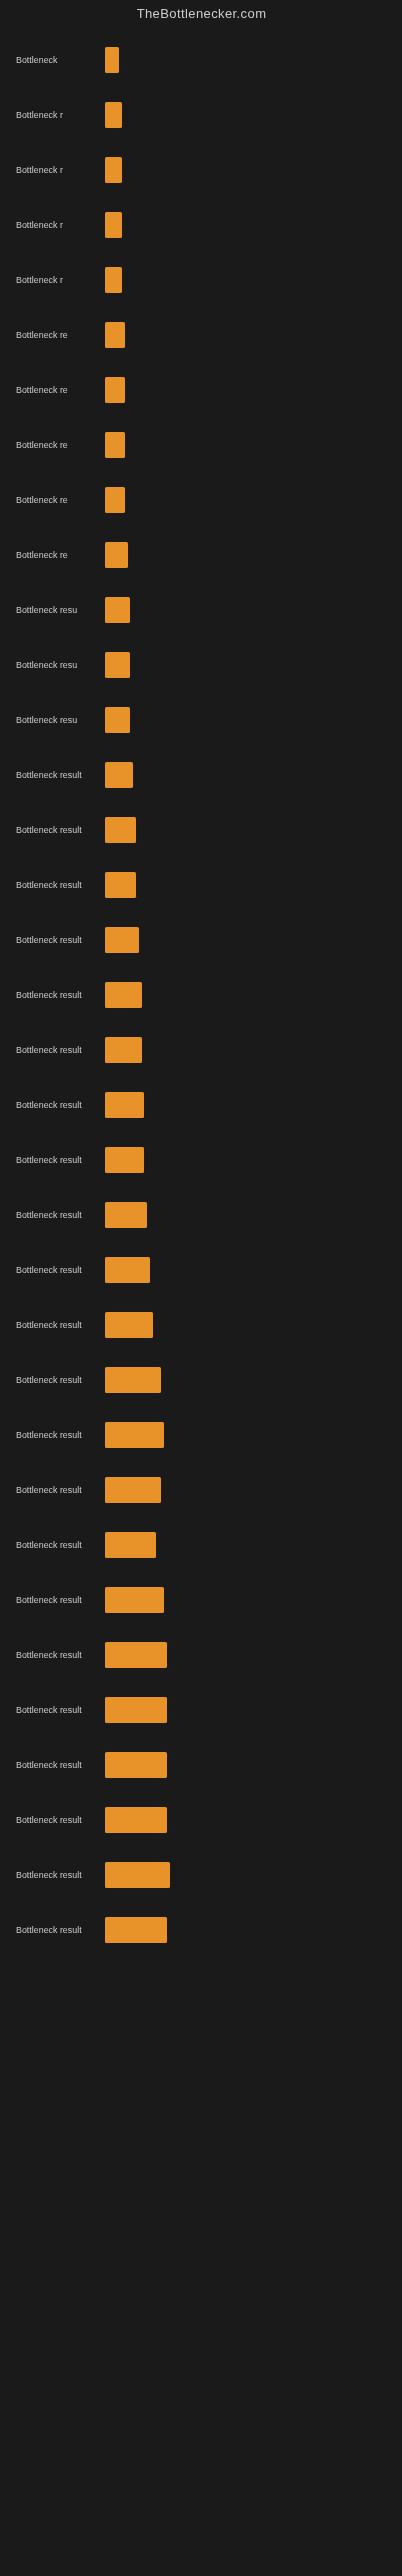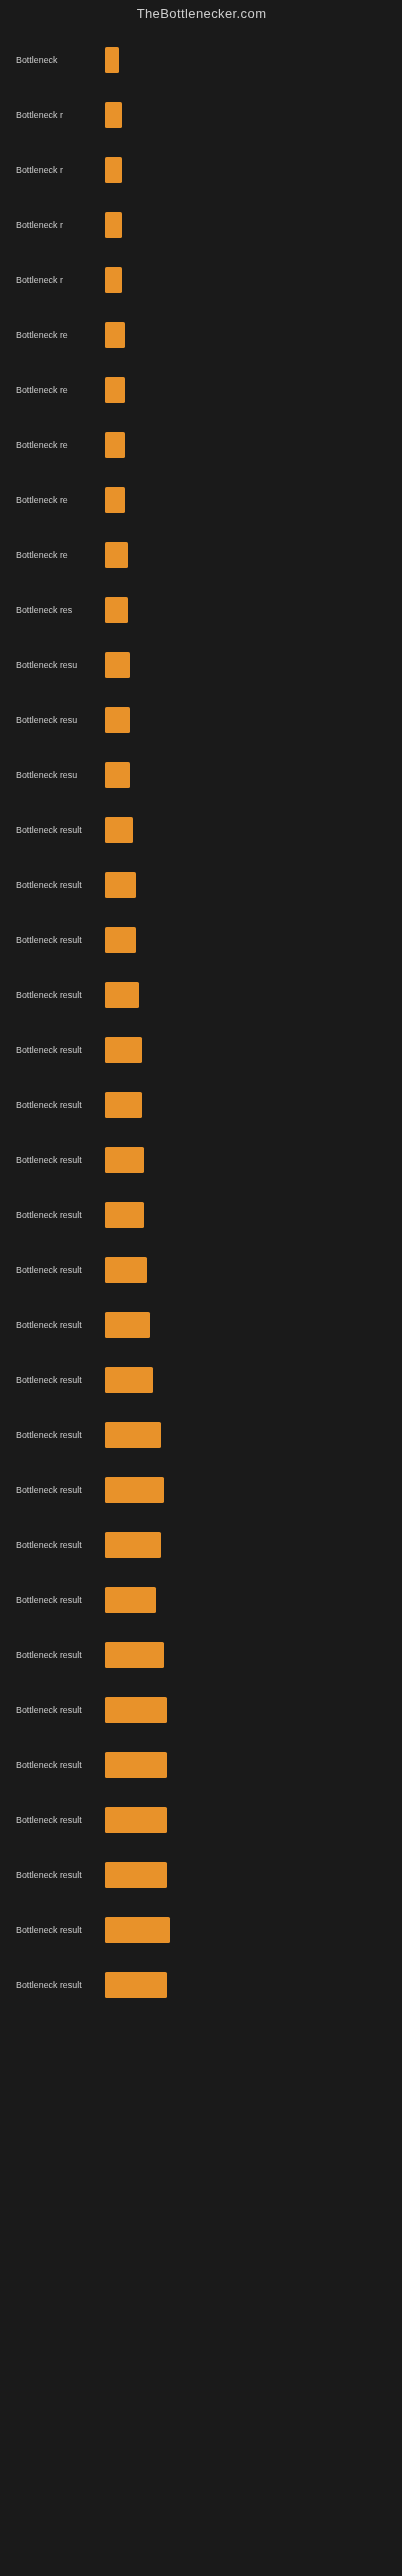--- a/index.html
+++ b/index.html
@@ -112,26 +112,20 @@
         <div class="bar-fill" style="width: 7%;"></div>
       </div>
     </div>
     <div class="bar-row">
       <div class="bar-label">Bottleneck re</div>
       <div class="bar-track">
         <div class="bar-fill" style="width: 8%;"></div>
       </div>
     </div>
     <div class="bar-row">
-      <div class="bar-label">Bottleneck res</div>
-      <div class="bar-track">
-        <div class="bar-fill" style="width: 8%;"></div>
-      </div>
-    </div>
-    <div class="bar-row">
       <div class="bar-label">Bottleneck resu</div>
       <div class="bar-track">
         <div class="bar-fill" style="width: 9%;"></div>
       </div>
     </div>
     <div class="bar-row">
       <div class="bar-label">Bottleneck resu</div>
       <div class="bar-track">
         <div class="bar-fill" style="width: 9%;"></div>
       </div>

